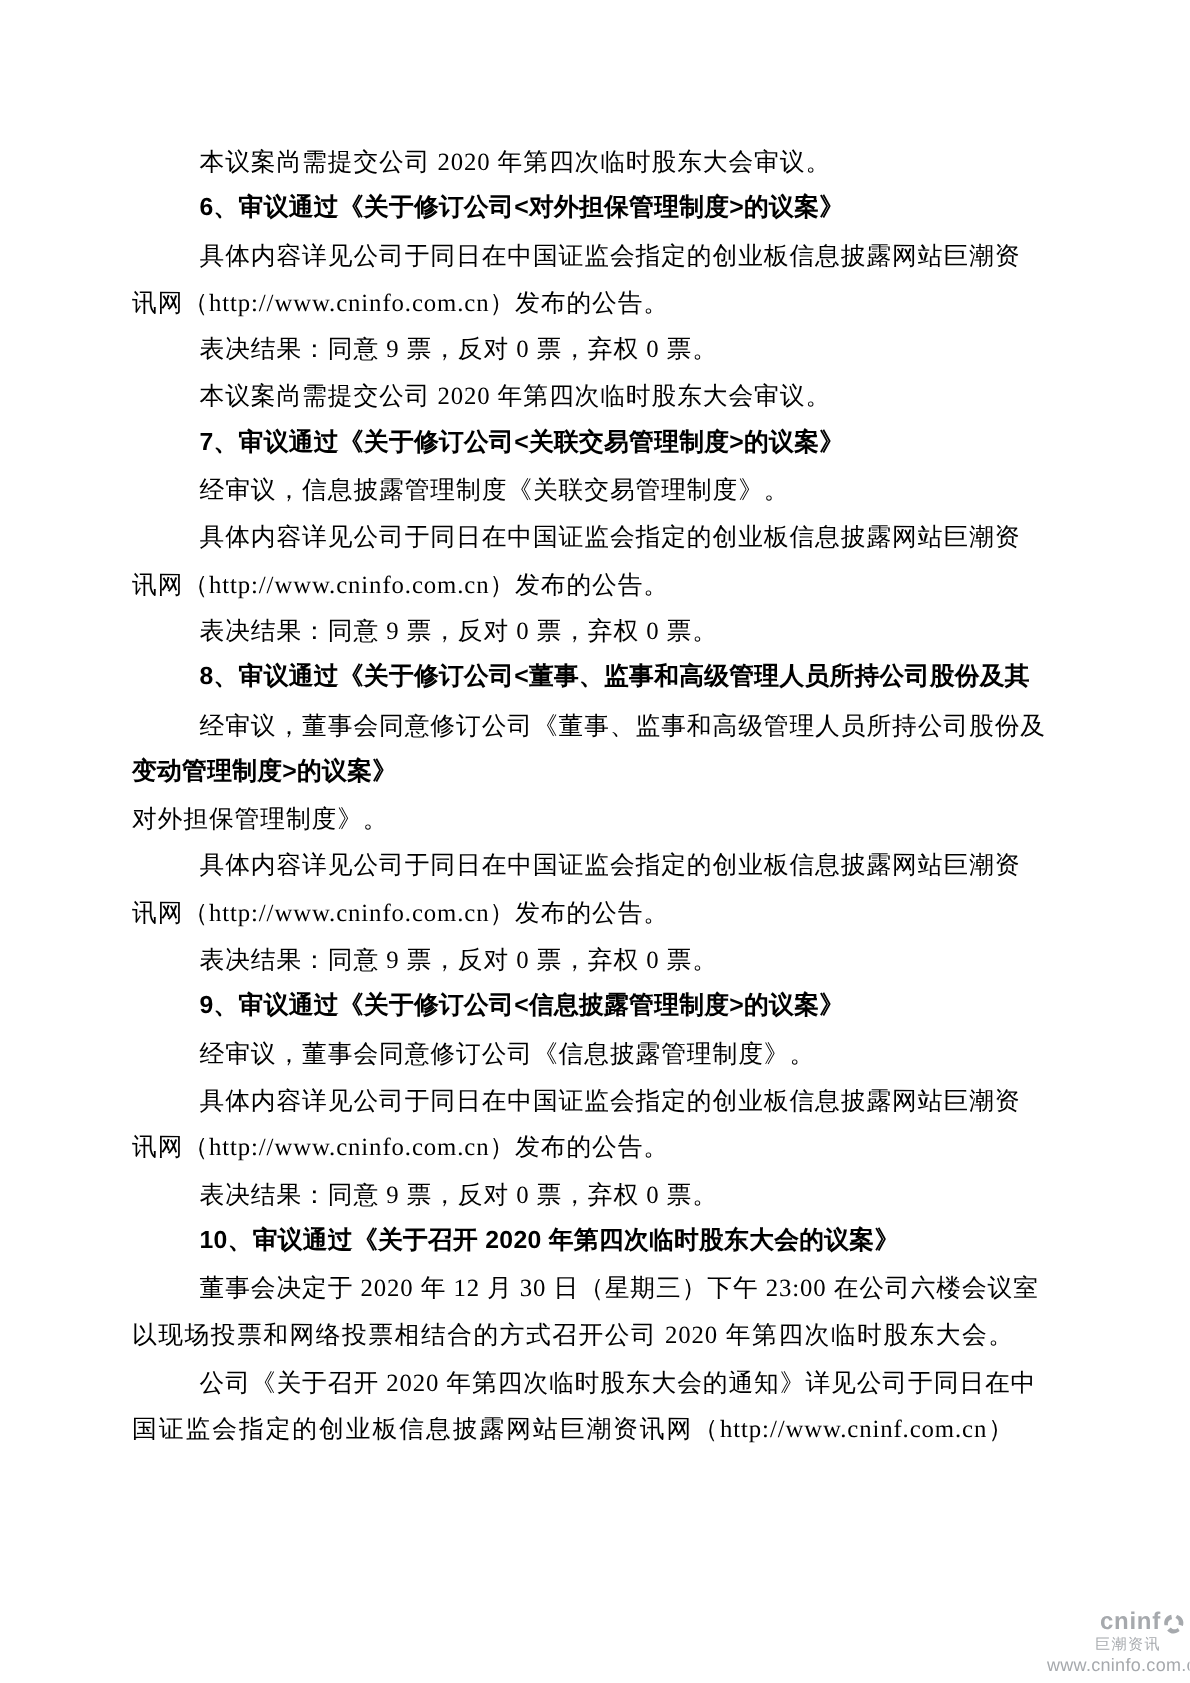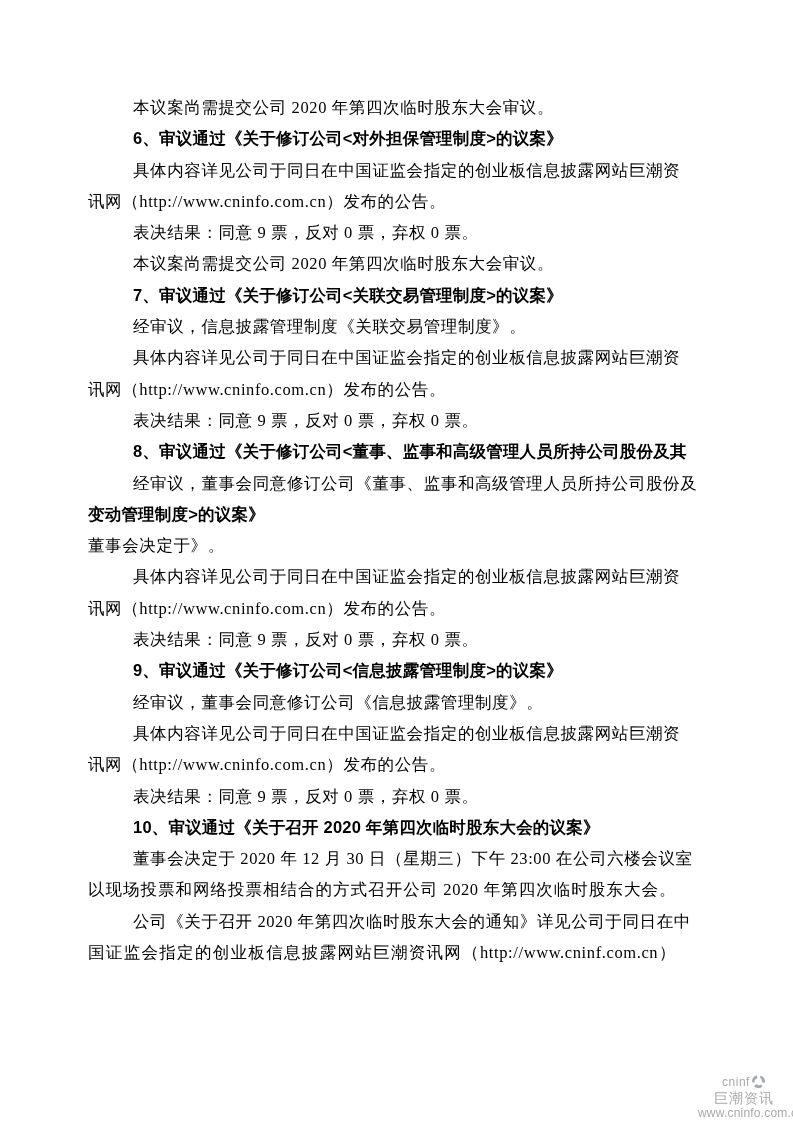--- a/index.html
+++ b/index.html
@@ -42,28 +42,28 @@
     top: 1074px;
     width: 92px;
     color: #a6a9ad;
     font-family: "Liberation Sans", "DejaVu Sans", sans-serif;
     text-align: right;
     line-height: 1;
   }
   .wm-row1 {
     display: flex;
     align-items: center;
-    justify-content: center;
-    font-size: 12px;
-    font-weight: normal;
+    justify-content: flex-end;
+    font-size: 16px;
+    font-weight: bold;
     letter-spacing: 0.5px;
   }
   .wm-row1 svg { display: block; margin-left: 1px; }
   .wm-row2 {
-    font-size: 14px;
+    font-size: 10px;
     letter-spacing: 1px;
     margin-top: 2px;
     padding-right: 16px;
     text-align: right;
   }
   .wm-row3 {
     font-size: 12px;
     margin-top: 2px;
     letter-spacing: 0.2px;
   }
@@ -79,21 +79,21 @@
   <div class="ln ind">表决结果：同意 9 票，反对 0 票，弃权 0 票。</div>
   <div class="ln ind">本议案尚需提交公司 2020 年第四次临时股东大会审议。</div>
   <div class="ln hd ind">7、审议通过《关于修订公司&lt;关联交易管理制度&gt;的议案》</div>
   <div class="ln ind">经审议，信息披露管理制度《关联交易管理制度》。</div>
   <div class="ln ind fill">具体内容详见公司于同日在中国证监会指定的创业板信息披露网站巨潮资</div>
   <div class="ln">讯网（http://www.cninfo.com.cn）发布的公告。</div>
   <div class="ln ind">表决结果：同意 9 票，反对 0 票，弃权 0 票。</div>
   <div class="ln hd ind fill">8、审议通过《关于修订公司&lt;董事、监事和高级管理人员所持公司股份及其</div>
   <div class="ln ind fill">经审议，董事会同意修订公司《董事、监事和高级管理人员所持公司股份及</div>
   <div class="ln hd">变动管理制度&gt;的议案》</div>
-  <div class="ln">董事会决定于》。</div>
+  <div class="ln">对外担保管理制度》。</div>
   <div class="ln ind fill">具体内容详见公司于同日在中国证监会指定的创业板信息披露网站巨潮资</div>
   <div class="ln">讯网（http://www.cninfo.com.cn）发布的公告。</div>
   <div class="ln ind">表决结果：同意 9 票，反对 0 票，弃权 0 票。</div>
   <div class="ln hd ind">9、审议通过《关于修订公司&lt;信息披露管理制度&gt;的议案》</div>
   <div class="ln ind">经审议，董事会同意修订公司《信息披露管理制度》。</div>
   <div class="ln ind fill">具体内容详见公司于同日在中国证监会指定的创业板信息披露网站巨潮资</div>
   <div class="ln">讯网（http://www.cninfo.com.cn）发布的公告。</div>
   <div class="ln ind">表决结果：同意 9 票，反对 0 票，弃权 0 票。</div>
   <div class="ln hd ind">10、审议通过《关于召开 2020 年第四次临时股东大会的议案》</div>
   <div class="ln ind fill">董事会决定于 2020 年 12 月 30 日（星期三）下午 23:00 在公司六楼会议室</div>

